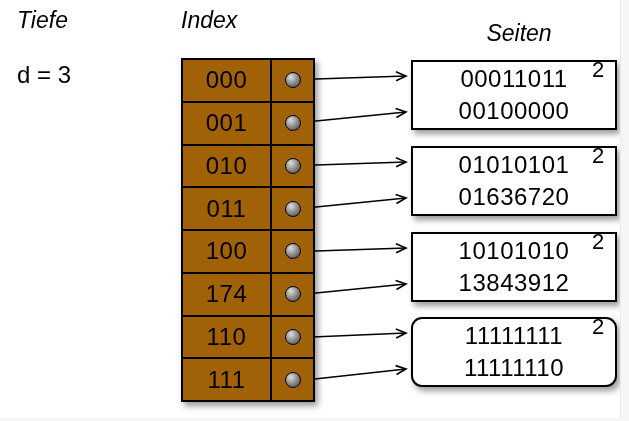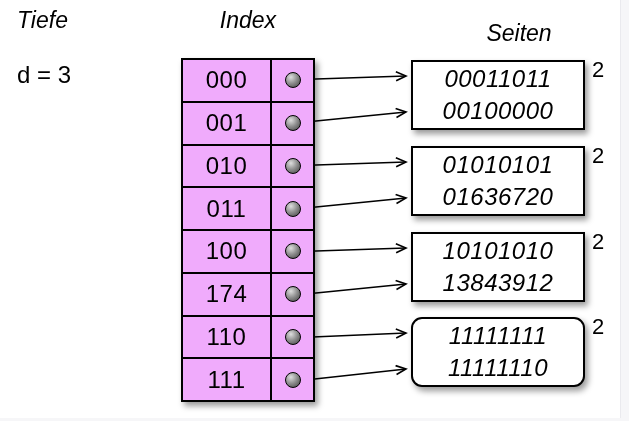--- a/index.html
+++ b/index.html
@@ -21,56 +21,56 @@
     background: #f6f6f8;
   }
 
   
   .heading {
     position: absolute; top: 7px;
     font-style: italic; font-size: 23px; font-weight: 500;
     white-space: nowrap;
   }
   .h-tiefe  { left: 17px; }
-  .h-index  { left: 181px; width: 134px; text-align: center; }
+  .h-index  { left: 181px; width: 134px; }
   .h-seiten { left: 432px; width: 174px; text-align: center; margin-top: 13px; }
 
   .global-depth {
     position: absolute; left: 17px; top: 61px;
     font-size: 24px; font-weight: 500; white-space: nowrap;
   }
 
   
   .index-table {
     position: absolute; left: 181px; top: 58px;
     width: 134px; height: 344px; box-sizing: border-box;
-    border: 2px solid #000; background: #f0abfc;
+    border: 2px solid #000; background: #a16207;
     box-shadow: 3px 4px 6px rgba(0,0,0,0.40);
     display: flex; flex-direction: column;
   }
   .index-row { flex: 1 1 0; display: flex; border-bottom: 2px solid #000; }
   .index-row:last-child { border-bottom: none; }
   .cell-label {
     width: 87px; border-right: 2px solid #000;
     display: flex; align-items: center; justify-content: center;
     font-size: 24px; letter-spacing: 0.5px;
   }
   .cell-ptr { flex: 1 1 0; display: flex; align-items: center; justify-content: center; }
   .dot {
     width: 14px; height: 14px; border-radius: 50%;
     border: 1.5px solid #000;
     background: radial-gradient(circle at 35% 30%, #dedede 0%, #8d8d8d 48%, #404040 100%);
   }
 
   
   .page-box {
-    position: absolute; left: 411px; width: 174px; height: 70px; box-sizing: border-box;
+    position: absolute; left: 411px; width: 206px; height: 70px; box-sizing: border-box;
     border: 2px solid #000; background: #fff;
     box-shadow: 3px 4px 6px rgba(0,0,0,0.40);
-    display: flex; flex-direction: column; align-items: center; justify-content: center; font-style: italic;
+    display: flex; flex-direction: column; align-items: center; justify-content: center;
   }
   .page-0 { top: 60px; }
   .page-1 { top: 146px; }
   .page-2 { top: 232px; }
   .page-3 { top: 317px; border-radius: 11px; }
   .page-value { font-size: 24px; line-height: 32px; letter-spacing: 0.5px; white-space: nowrap; }
 
   
   .local-depth { position: absolute; left: 592px; font-size: 22px; }
   .ld-0 { top: 57px; }

